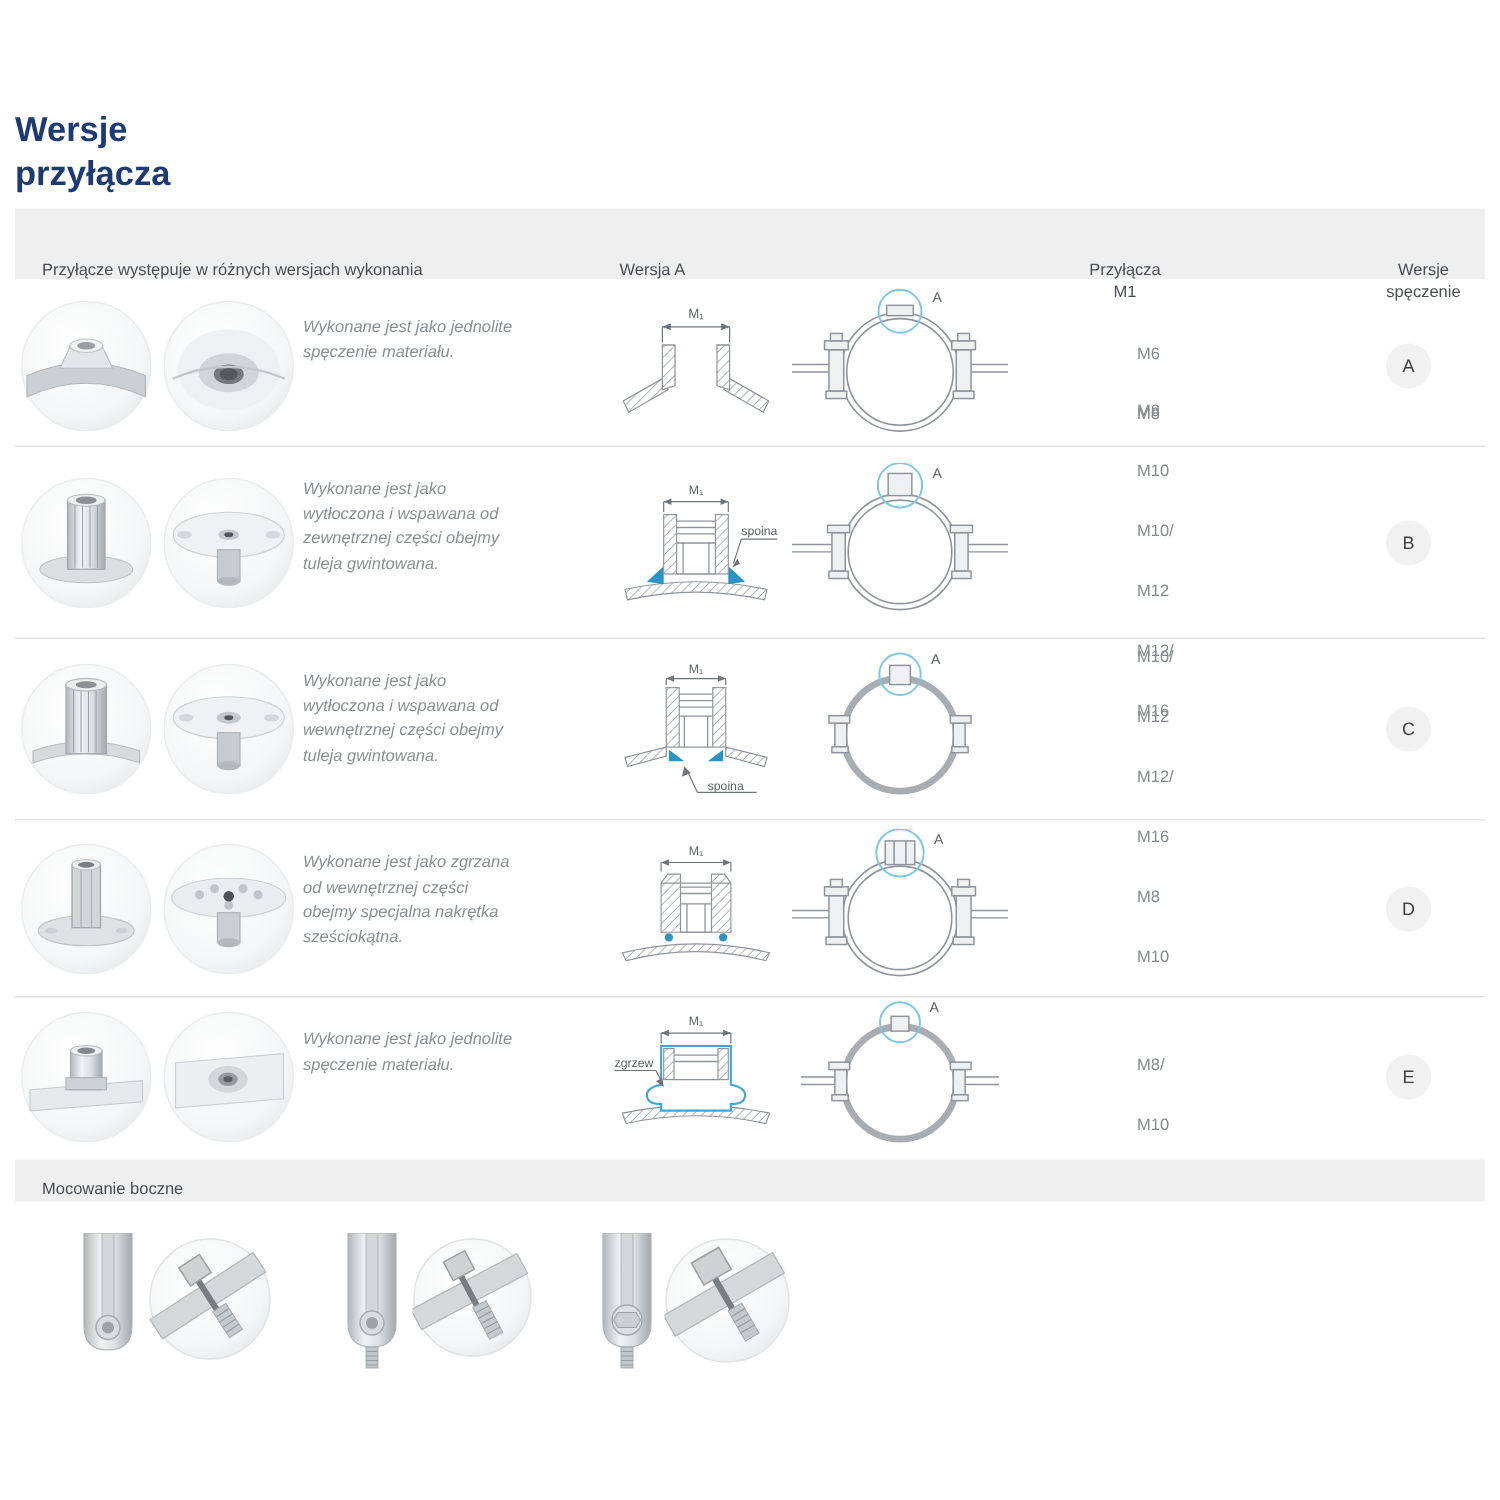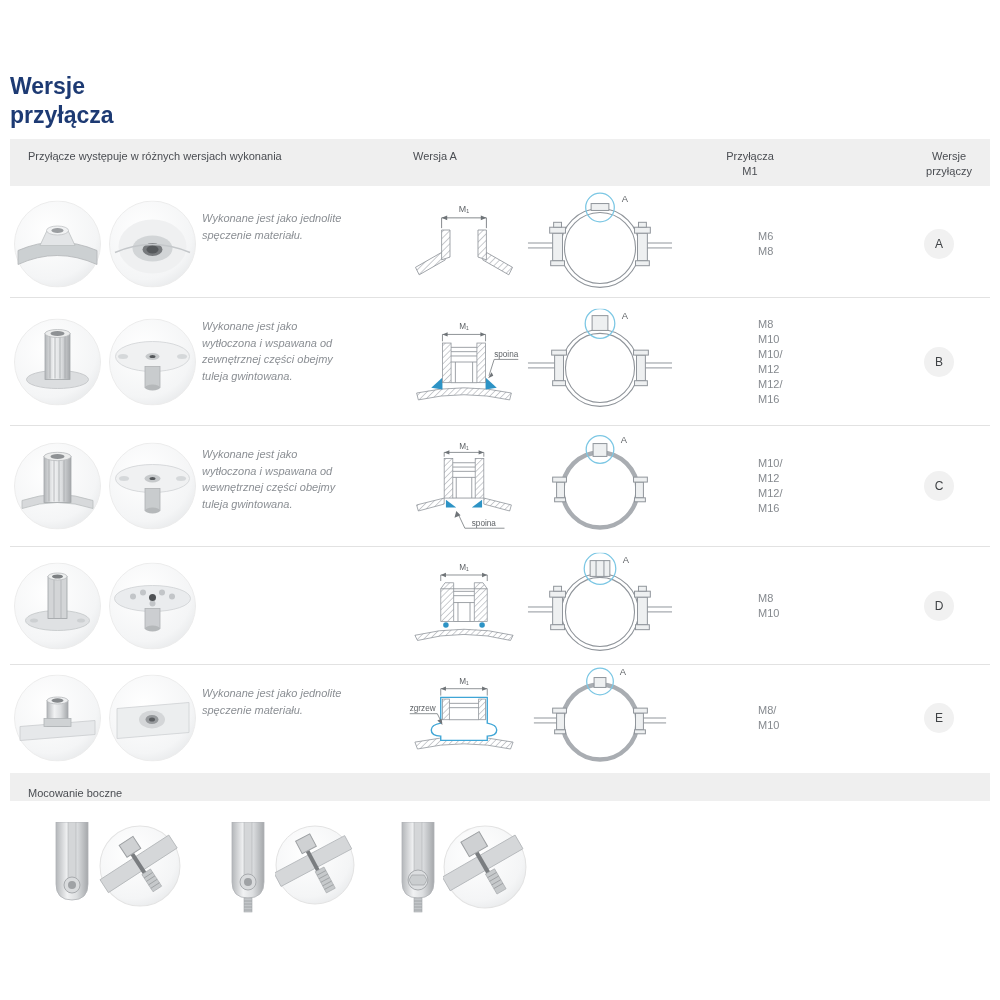--- a/index.html
+++ b/index.html
@@ -3,35 +3,35 @@
 <meta charset="utf-8">
 <style>
   html,body{margin:0;padding:0;background:#fff;}
   .page{position:relative;width:1000px;height:1000px;background:#fff;overflow:hidden;
         font-family:"Liberation Sans","DejaVu Sans",sans-serif;}
   .title{position:absolute;left:10px;top:72px;font-size:23px;font-weight:bold;
          color:#1d3a73;line-height:1.25;}
   .bar{position:absolute;left:10px;width:980px;background:#efefef;}
   .hdr{top:139px;height:47px;}
   .bar2{top:773px;height:28px;}
-  .hcell{position:absolute;font-size:11px;color:#4a4d52;line-height:15px;}
+  .hcell{position:absolute;font-size:11px;color:#4a4d52;line-height:15px;margin-top:24px;}
   .h1{left:18px;top:10px;}
   .h2{left:403px;top:10px;}
   .h3{left:700px;top:10px;width:80px;text-align:center;}
   .h4{left:904px;top:10px;width:70px;text-align:center;}
   .row{position:absolute;left:10px;width:980px;}
   .divider{position:absolute;left:10px;width:980px;height:1px;background:#e2e2e2;}
   .photo{position:absolute;width:87px;height:87px;top:50%;transform:translateY(-50%);}
   .p1{left:4px;} .p2{left:99px;}
   .desc{position:absolute;left:192px;top:20px;width:140px;font-size:11px;color:#8b8f94;line-height:1.5;font-style:italic;}
   .cs{position:absolute;left:398px;width:112px;top:50%;transform:translateY(-50%);}
   .clamp{position:absolute;left:516px;width:148px;top:50%;transform:translateY(-50%);}
   .mlist{position:absolute;left:748px;top:50%;transform:translateY(-50%);
          font-size:11px;color:#85898e;line-height:15px;}
-  .mlist span{display:block;}
+  .mlist span{display:block;margin-top:25px;}
   .badge{position:absolute;left:914px;top:50%;transform:translateY(-50%);
          width:30px;height:30px;border-radius:50%;background:#f1f1f1;color:#3f4245;
          font-size:12px;display:flex;align-items:center;justify-content:center;}
   .sideTitle{position:absolute;left:18px;top:14px;font-size:11px;color:#4a4d52;}
   .bphoto{position:absolute;}
   svg text{font-family:"Liberation Sans","DejaVu Sans",sans-serif;}
   .dim line{stroke:#6f7478;stroke-width:0.9;}
   .dim polygon{fill:#6f7478;}
   .dim text{font-size:9.5px;fill:#5f6367;}
   .lbl{font-size:9.5px;fill:#5f6367;}
@@ -71,21 +71,21 @@
 
 <div class="bar hdr">
   <div class="hcell h1">Przyłącze występuje w różnych wersjach wykonania</div>
   <div class="hcell h2">Wersja A</div>
   <div class="hcell h3">
     <div>Przyłącza</div>
     <div>M1</div>
   </div>
   <div class="hcell h4">
     <div>Wersje</div>
-    <div>przyłączy</div>
+    <div>spęczenie</div>
   </div>
 </div>
 
 <div class="row" style="top:190px;height:107px;">
   <svg class="photo p1" viewBox="0 0 87 87">
     <circle cx="43.5" cy="43.5" r="43" fill="url(#pbg)" stroke="#ececec"></circle>
     <path d="M4,50 Q43,33 83,50 L83,64 Q43,46 4,64 Z" fill="#ccd0d2" stroke="#b2b5b8" stroke-width="0.8"></path>
     <path d="M26,45 L61,45 L54,30 L33,30 Z" fill="#e3e5e7" stroke="#bdc0c2" stroke-width="0.8"></path>
     <ellipse cx="43.5" cy="30" rx="11" ry="4.5" fill="#f1f2f3" stroke="#c0c3c5" stroke-width="0.8"></ellipse>
     <ellipse cx="43.5" cy="30" rx="6" ry="2.5" fill="#9b9ea1"></ellipse>
@@ -290,20 +290,21 @@
     <ellipse cx="43.5" cy="36" rx="38" ry="13" fill="#eaecee" stroke="#ced1d3" stroke-width="0.8"></ellipse>
     <circle cx="24" cy="34" r="3" fill="#c2c5c8"></circle>
         <circle cx="34" cy="30" r="3" fill="#c2c5c8"></circle>
     <circle cx="53" cy="30" r="3" fill="#c2c5c8"></circle>
         <circle cx="63" cy="34" r="3" fill="#c2c5c8"></circle>
     <circle cx="43.5" cy="41" r="3" fill="#c2c5c8"></circle>
     <circle cx="43.5" cy="35" r="3.5" fill="#4f5255"></circle>
     <rect x="36" y="46" width="15" height="20" fill="#ccced1" stroke="#aeb1b4" stroke-width="0.8"></rect>
     <ellipse cx="43.5" cy="66" rx="7.5" ry="3" fill="#b5b8ba"></ellipse>
   </svg>
+  <div class="desc">Wykonane jest jako zgrzana od wewnętrznej części obejmy specjalna nakrętka sześciokątna.</div>
   <svg class="cs" viewBox="0 0 130 100">
     <path class="hp" d="M8,84 Q65,70 122,84 L119,90 Q65,76 11,90 Z" fill="url(#h)"></path>
     <circle cx="44" cy="72" r="3.2" fill="#2d93c5"></circle>
     <circle cx="86" cy="72" r="3.2" fill="#2d93c5"></circle>
     <path class="hp" d="M38,30 L43,23 L53,23 L53,68 L38,68 Z" fill="url(#h)"></path>
     <path class="hp" d="M92,30 L87,23 L77,23 L77,68 L92,68 Z" fill="url(#h)"></path>
     <path class="ln" d="M38,30 H92 M53,33 H77 M53,38 H77 M53,46 H77 M58,46 V68 M72,46 V68 M53,68 H77"></path>
     <g class="dim">
       <line x1="38" y1="14" x2="92" y2="14"></line>
       <polygon points="38,14 44,11.5 44,16.5"></polygon>

